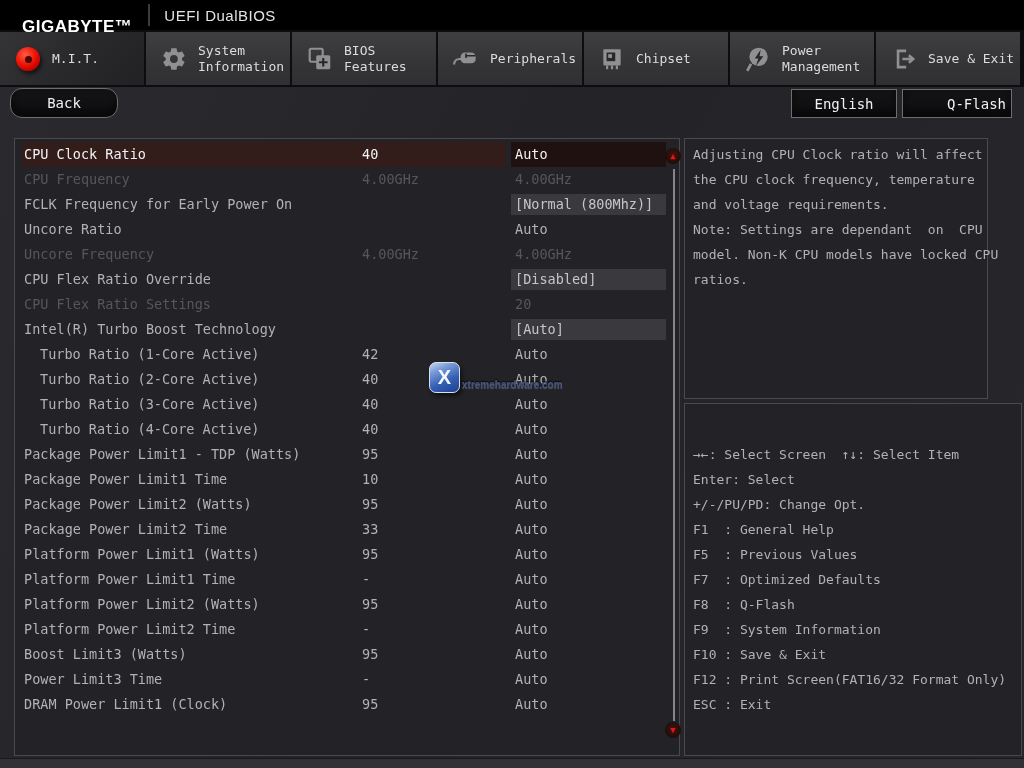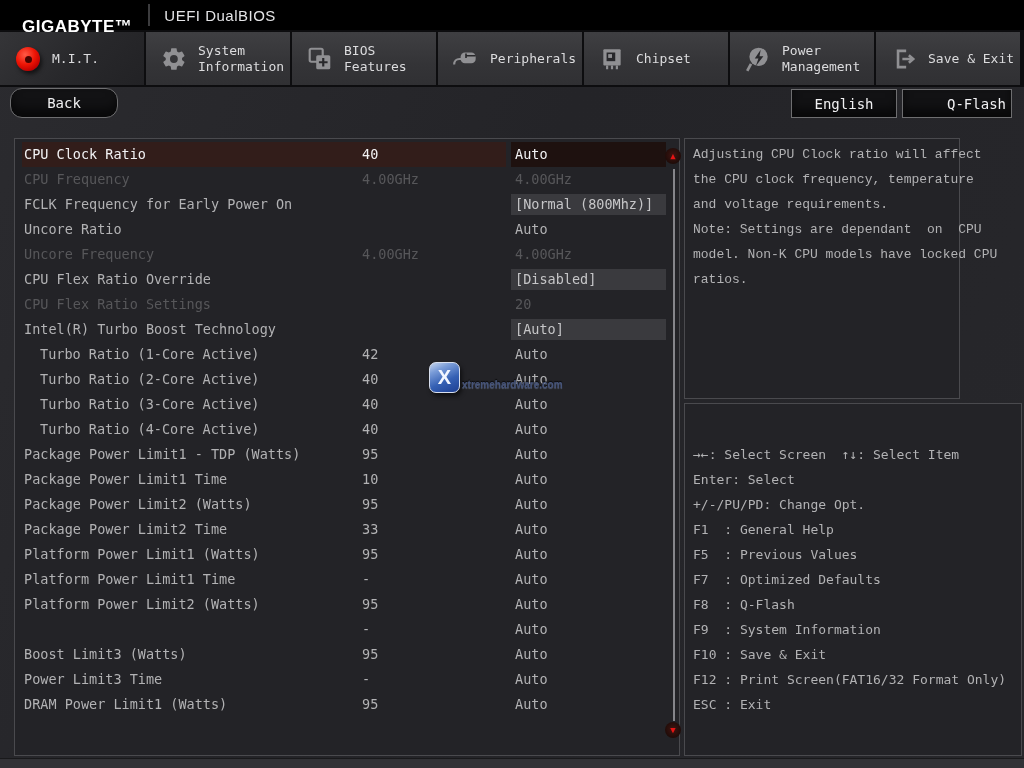--- a/index.html
+++ b/index.html
@@ -42,21 +42,21 @@
     display:flex; align-items:center; justify-content:center;
     font-family:"DejaVu Sans Mono", monospace;
     box-shadow:inset 0 -8px 10px rgba(0,0,0,.55); }
   #btn-back   { left:10px;  top:88px; width:108px;border-radius:12px; }
   #btn-lang   { left:791px; top:89px; width:106px; height:29px; }
   #btn-qflash { left:902px; top:89px; width:110px; height:29px;padding-left:39px; }
 
   
   .panel { position:absolute; background:#232327; border:1px solid #4a4a4e; }
   #list-panel { left:14px; top:138px; width:666px; height:618px; }
-  #help-panel { left:684px; top:138px; width:276px; height:261px;font-family:Liberation Mono, monospace; }
+  #help-panel { left:684px; top:138px; width:304px; height:261px; }
   #keys-panel { left:684px; top:403px; width:338px; height:353px; }
 
   
   .row { position:absolute; left:0; width:100%; height:25px; font-size:13.5px; line-height:25px; }
   .row .lbl { position:absolute; left:9px;  white-space:pre; }
   .row .lbl.ind { left:25px; }
   .row .v1  { position:absolute; left:347px; white-space:pre; }
   .row .v2  { position:absolute; left:500px; white-space:pre; }
   .row.normal { color:#b2b2b4; }
   .row.dim    { color:#57575a; }
@@ -272,35 +272,36 @@
         <span class="lbl">Platform Power Limit1 Time</span>
         <span class="v1">-</span>
         <span class="v2">Auto</span>
       </div>
       <div class="row normal" style="top: 453px;">
         <span class="lbl">Platform Power Limit2 (Watts)</span>
         <span class="v1">95</span>
         <span class="v2">Auto</span>
       </div>
       <div class="row normal" style="top: 478px;">
+        <span class="lbl">Platform Power Limit2 Time</span>
         <span class="v1">-</span>
         <span class="v2">Auto</span>
       </div>
       <div class="row normal" style="top: 503px;">
         <span class="lbl">Boost Limit3 (Watts)</span>
         <span class="v1">95</span>
         <span class="v2">Auto</span>
       </div>
       <div class="row normal" style="top: 528px;">
         <span class="lbl">Power Limit3 Time</span>
         <span class="v1">-</span>
         <span class="v2">Auto</span>
       </div>
       <div class="row normal" style="top: 553px;">
-        <span class="lbl">DRAM Power Limit1 (Watts)</span>
+        <span class="lbl">DRAM Power Limit1 (Clock)</span>
         <span class="v1">95</span>
         <span class="v2">Auto</span>
       </div>
     </div>
   <div id="scroll-track"></div>
   <div id="scroll-up" class="scroll-btn">▲</div>
   <div id="scroll-down" class="scroll-btn">▼</div>
 </div>
 
 <div id="help-panel" class="panel">

